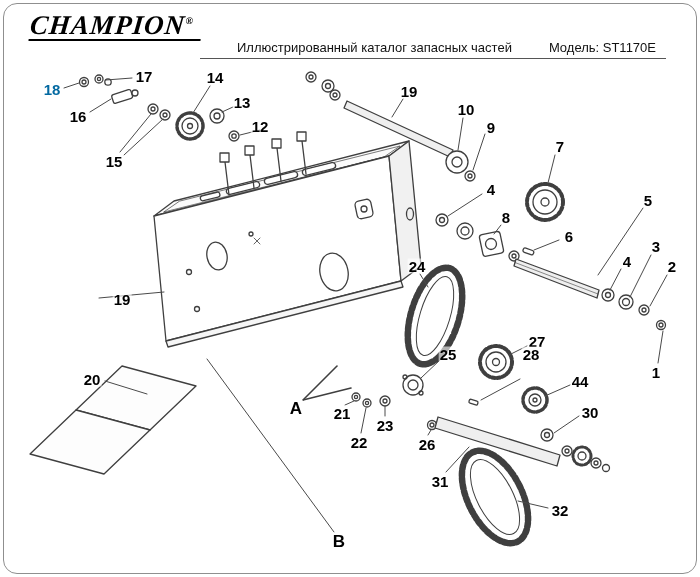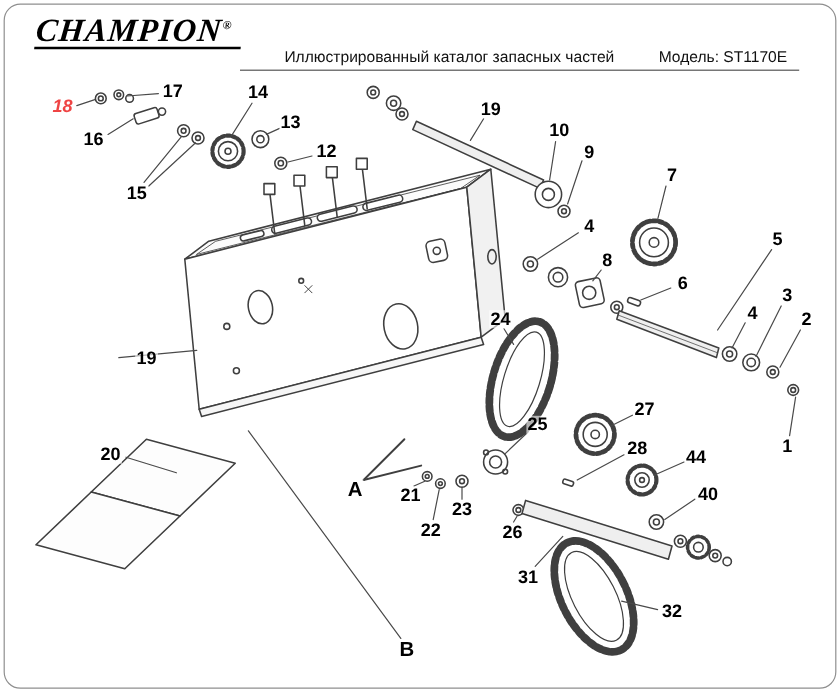--- a/index.html
+++ b/index.html
@@ -228,47 +228,47 @@
               <line x1="357" y1="429" x2="362" y2="404"></line>
               <line x1="381" y1="412" x2="381" y2="402"></line>
               <line x1="424" y1="431" x2="427" y2="426"></line>
               <line x1="442" y1="468" x2="465" y2="443"></line>
               <line x1="544" y1="504" x2="514" y2="497"></line>
               <line x1="330" y1="528" x2="203" y2="355"></line>
             </g>
         </g>
       </svg>
       <div id="label-layer">
-          <div class="part-label" style="left: 48px; top: 85px; color: #ef4444; font-style: italic;">18</div>
+          <div class="part-label" style="left: 48px; top: 85px; color: #0369a1;">18</div>
           <div class="part-label" style="left: 140px; top: 72px; color: rgb(0, 0, 0);">17</div>
           <div class="part-label" style="left: 74px; top: 112px; color: rgb(0, 0, 0);">16</div>
           <div class="part-label" style="left: 110px; top: 157px; color: rgb(0, 0, 0);">15</div>
           <div class="part-label" style="left: 211px; top: 73px; color: rgb(0, 0, 0);">14</div>
           <div class="part-label" style="left: 238px; top: 98px; color: rgb(0, 0, 0); text-align: right;">13</div>
-          <div class="part-label" style="left: 268px; top: 122px; color: rgb(0, 0, 0);">12</div>
+          <div class="part-label" style="left: 256px; top: 122px; color: rgb(0, 0, 0);">12</div>
           <div class="part-label" style="left: 405px; top: 87px; color: rgb(0, 0, 0);">19</div>
           <div class="part-label" style="left: 462px; top: 105px; color: rgb(0, 0, 0);">10</div>
           <div class="part-label" style="left: 487px; top: 123px; color: rgb(0, 0, 0);">9</div>
           <div class="part-label" style="left: 556px; top: 142px; color: rgb(0, 0, 0);">7</div>
           <div class="part-label" style="left: 487px; top: 185px; color: rgb(0, 0, 0);">4</div>
           <div class="part-label" style="left: 502px; top: 213px; color: rgb(0, 0, 0);">8</div>
           <div class="part-label" style="left: 565px; top: 232px; color: rgb(0, 0, 0);">6</div>
           <div class="part-label" style="left: 644px; top: 196px; color: rgb(0, 0, 0);">5</div>
           <div class="part-label" style="left: 623px; top: 257px; color: rgb(0, 0, 0);">4</div>
           <div class="part-label" style="left: 652px; top: 242px; color: rgb(0, 0, 0);">3</div>
           <div class="part-label" style="left: 668px; top: 262px; color: rgb(0, 0, 0);">2</div>
           <div class="part-label" style="left: 652px; top: 368px; color: rgb(0, 0, 0);">1</div>
           <div class="part-label" style="left: 82px; top: 295px; color: rgb(0, 0, 0); margin-left: 36px;">19</div>
           <div class="part-label" style="left: 88px; top: 375px; color: rgb(0, 0, 0);">20</div>
           <div class="part-label" style="left: 413px; top: 262px; color: rgb(0, 0, 0);">24</div>
           <div class="part-label" style="left: 444px; top: 350px; color: rgb(0, 0, 0);">25</div>
           <div class="part-label" style="left: 533px; top: 337px; color: rgb(0, 0, 0);">27</div>
-          <div class="part-label" style="left: 527px; top: 370px; color: rgb(0, 0, 0);">28</div>
+          <div class="part-label" style="left: 527px; top: 350px; color: rgb(0, 0, 0);">28</div>
           <div class="part-label" style="left: 576px; top: 377px; color: rgb(0, 0, 0);">44</div>
-          <div class="part-label" style="left: 586px; top: 408px; color: rgb(0, 0, 0);">40</div>
+          <div class="part-label" style="left: 586px; top: 408px; color: rgb(0, 0, 0);">30</div>
           <div class="part-label" style="left: 338px; top: 409px; color: rgb(0, 0, 0);">21</div>
           <div class="part-label" style="left: 355px; top: 438px; color: rgb(0, 0, 0);">22</div>
           <div class="part-label" style="left: 381px; top: 421px; color: rgb(0, 0, 0);">23</div>
           <div class="part-label" style="left: 423px; top: 440px; color: rgb(0, 0, 0);">26</div>
           <div class="part-label" style="left: 436px; top: 477px; color: rgb(0, 0, 0);">31</div>
           <div class="part-label" style="left: 556px; top: 506px; color: rgb(0, 0, 0);">32</div>
           <div class="part-label letter" style="left: 292px; top: 404px; color: rgb(0, 0, 0);">A</div>
           <div class="part-label letter" style="left: 335px; top: 537px; color: rgb(0, 0, 0);">B</div>
         </div>
     </div>

